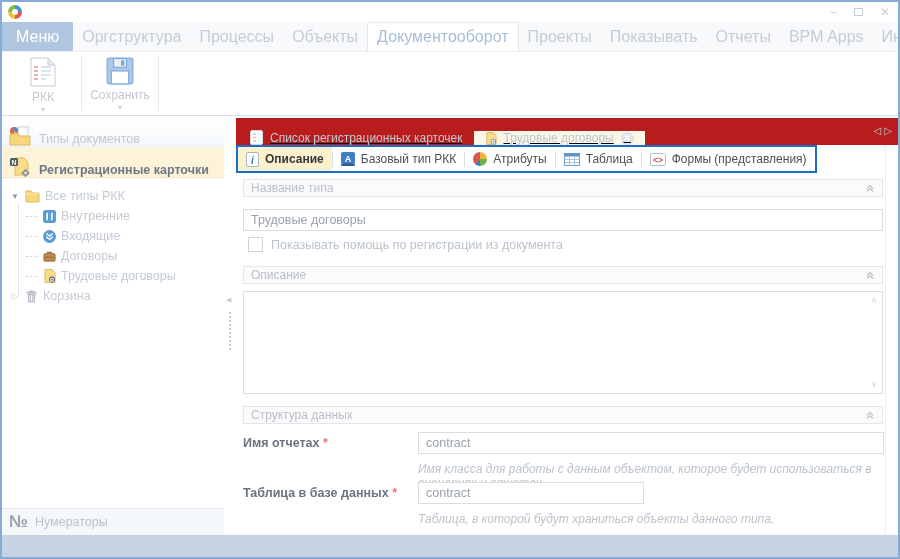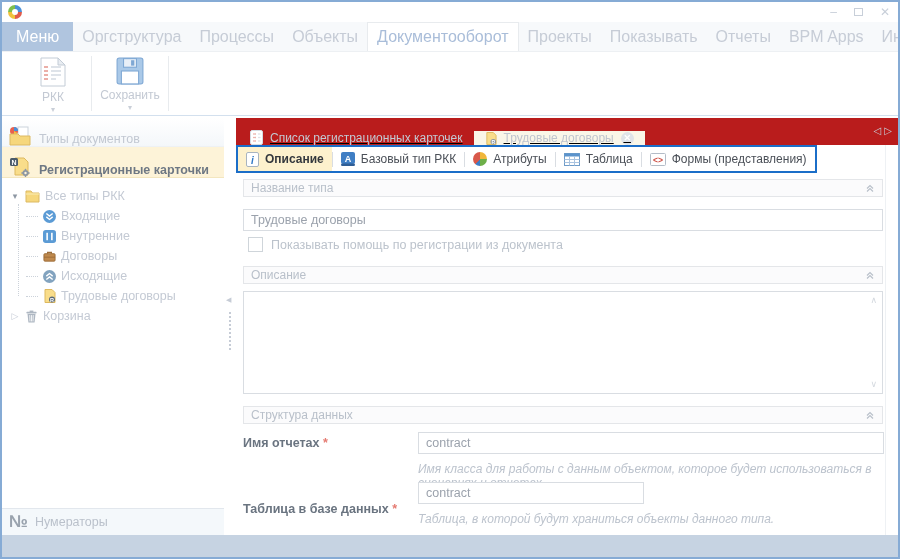--- a/index.html
+++ b/index.html
@@ -16,21 +16,21 @@
   .win-btn { font-size:12px; line-height:1; cursor:default; }
   .win-box { width:9px; height:8px; border:1px solid #c8cfd9; display:inline-block; }
 
   
   .menubar { display:flex; align-items:stretch; height:30px; background:#f7f9fb; border-bottom:1px solid #edf0f3; font-size:16px; color:#c6ccd6; }
   .menu-item { display:flex; align-items:center; padding:0 9px; white-space:nowrap; }
   .menu-item.menu-root { background:#b0c5df; color:#fff; padding:0 14px; }
   .menu-item.active { background:#fff; border:1px solid #e8ebee; border-bottom:none; color:#a9bdd9; }
 
   
-  .toolbar { display:flex; height:64px; background:#fff; border-bottom:1px solid #d3e0ee; padding-left:16px; }
+  .toolbar { display:flex; height:64px; background:#fff; border-bottom:1px solid #d3e0ee; padding-left:6px; }
   .tool-btn { width:70px; display:flex; flex-direction:column; align-items:center; padding-top:5px; color:#c3c9d3; font-size:12px; }
   .tool-btn .tlabel { margin-top:3px; }
   .tool-caret { font-size:8px; color:#c9cfd8; margin-top:1px; }
   .tool-sep { width:1px; background:#e8ebee; margin:4px 3px; }
 
   
   .main { position:absolute; top:116px; left:0; right:0; bottom:22px; display:flex; }
 
   
   .sidebar { position:relative; width:222px; background:#fff; }
@@ -206,57 +206,47 @@
               <path d="M1 1h5l1.5 2H14v9H1z" fill="#f6d77c" stroke="#dcb963"></path>
               <path d="M1 4h13" stroke="#fbe9ae" stroke-width="1.2"></path>
             </svg>
           </span>
           <span>Все типы РКК</span>
         </div>
         <div class="tree-row tree-child">
           <span class="stub"></span>
           <span>
             <svg width="13" height="13" viewBox="0 0 14 14">
-              <circle cx="7" cy="7" r="7" fill="#5b9bd5"></circle>
-              <path d="M3.6 3.8l3.4 2.8 3.4-2.8M3.6 7.4l3.4 2.8 3.4-2.8" fill="none" stroke="#fff" stroke-width="1.5"></path>
-            </svg>
-          </span>
-          <span>Входящие</span>
-        </div>
-        <div class="tree-row tree-child">
-          <span class="stub"></span>
-          <span>
-            <svg width="13" height="13" viewBox="0 0 14 14">
               <rect width="14" height="14" rx="3" fill="#5b9bd5"></rect>
               <rect x="3.6" y="3" width="1.7" height="8" fill="#fff"></rect>
               <rect x="8.7" y="3" width="1.7" height="8" fill="#fff"></rect>
             </svg>
           </span>
           <span>Внутренние</span>
+        </div>
+        <div class="tree-row tree-child">
+          <span class="stub"></span>
+          <span>
+            <svg width="13" height="13" viewBox="0 0 14 14">
+              <circle cx="7" cy="7" r="7" fill="#5b9bd5"></circle>
+              <path d="M3.6 3.8l3.4 2.8 3.4-2.8M3.6 7.4l3.4 2.8 3.4-2.8" fill="none" stroke="#fff" stroke-width="1.5"></path>
+            </svg>
+          </span>
+          <span>Входящие</span>
         </div>
         <div class="tree-row tree-child">
           <span class="stub"></span>
           <span>
             <svg width="13" height="13" viewBox="0 0 14 14">
               <path d="M5 4V2.6h4V4" fill="none" stroke="#9c6c38" stroke-width="1.4"></path>
               <rect x="1" y="4" width="12" height="8" rx="1" fill="#c08a4e" stroke="#9c6c38"></rect>
               <rect x="1" y="7.2" width="12" height="1" fill="#9c6c38"></rect>
             </svg>
           </span>
           <span>Договоры</span>
-        </div>
-        <div class="tree-row tree-child">
-          <span class="stub"></span>
-          <span>
-            <svg width="13" height="13" viewBox="0 0 14 14">
-              <circle cx="7" cy="7" r="7" fill="#82a3bf"></circle>
-              <path d="M3.6 6.6L7 3.8l3.4 2.8M3.6 10.2L7 7.4l3.4 2.8" fill="none" stroke="#fff" stroke-width="1.5"></path>
-            </svg>
-          </span>
-          <span>Исходящие</span>
         </div>
         <div class="tree-row tree-child">
           <span class="stub"></span>
           <span>
             <svg width="13" height="14" viewBox="0 0 13 14">
               <path d="M2 0.5h7l3 3v10H2z" fill="#f9dd8a" stroke="#ddb95f"></path>
               <circle cx="9" cy="10.5" r="3" fill="#5a6a7a"></circle>
               <text x="9" y="12.6" font-size="5.5" font-weight="bold" fill="#fff" text-anchor="middle">R</text>
             </svg>
           </span>
@@ -419,21 +409,21 @@
           </span>
         </div>
 
         <div class="flabel" style="top:263px;">
           <span>Имя отчетах</span>
           <span class="req">*</span>
         </div>
         <input class="tinput" style="top: 259px; left: 182px; width: 466px;" value="contract">
         <div class="hint" style="top:289px;">Имя класса для работы с данным объектом, которое будет использоваться в сценариях и отчетах</div>
 
-        <div class="flabel" style="top:329px;">
+        <div class="flabel" style="top:313px;">
           <span>Таблица в базе данных</span>
           <span class="req">*</span>
         </div>
         <input class="tinput" style="top: 309px; left: 182px; width: 226px;" value="contract">
         <div class="hint" style="top:339px;">Таблица, в которой будут храниться объекты данного типа.</div>
 
       </div>
 
       <div class="right-strip"></div>
     </div>

